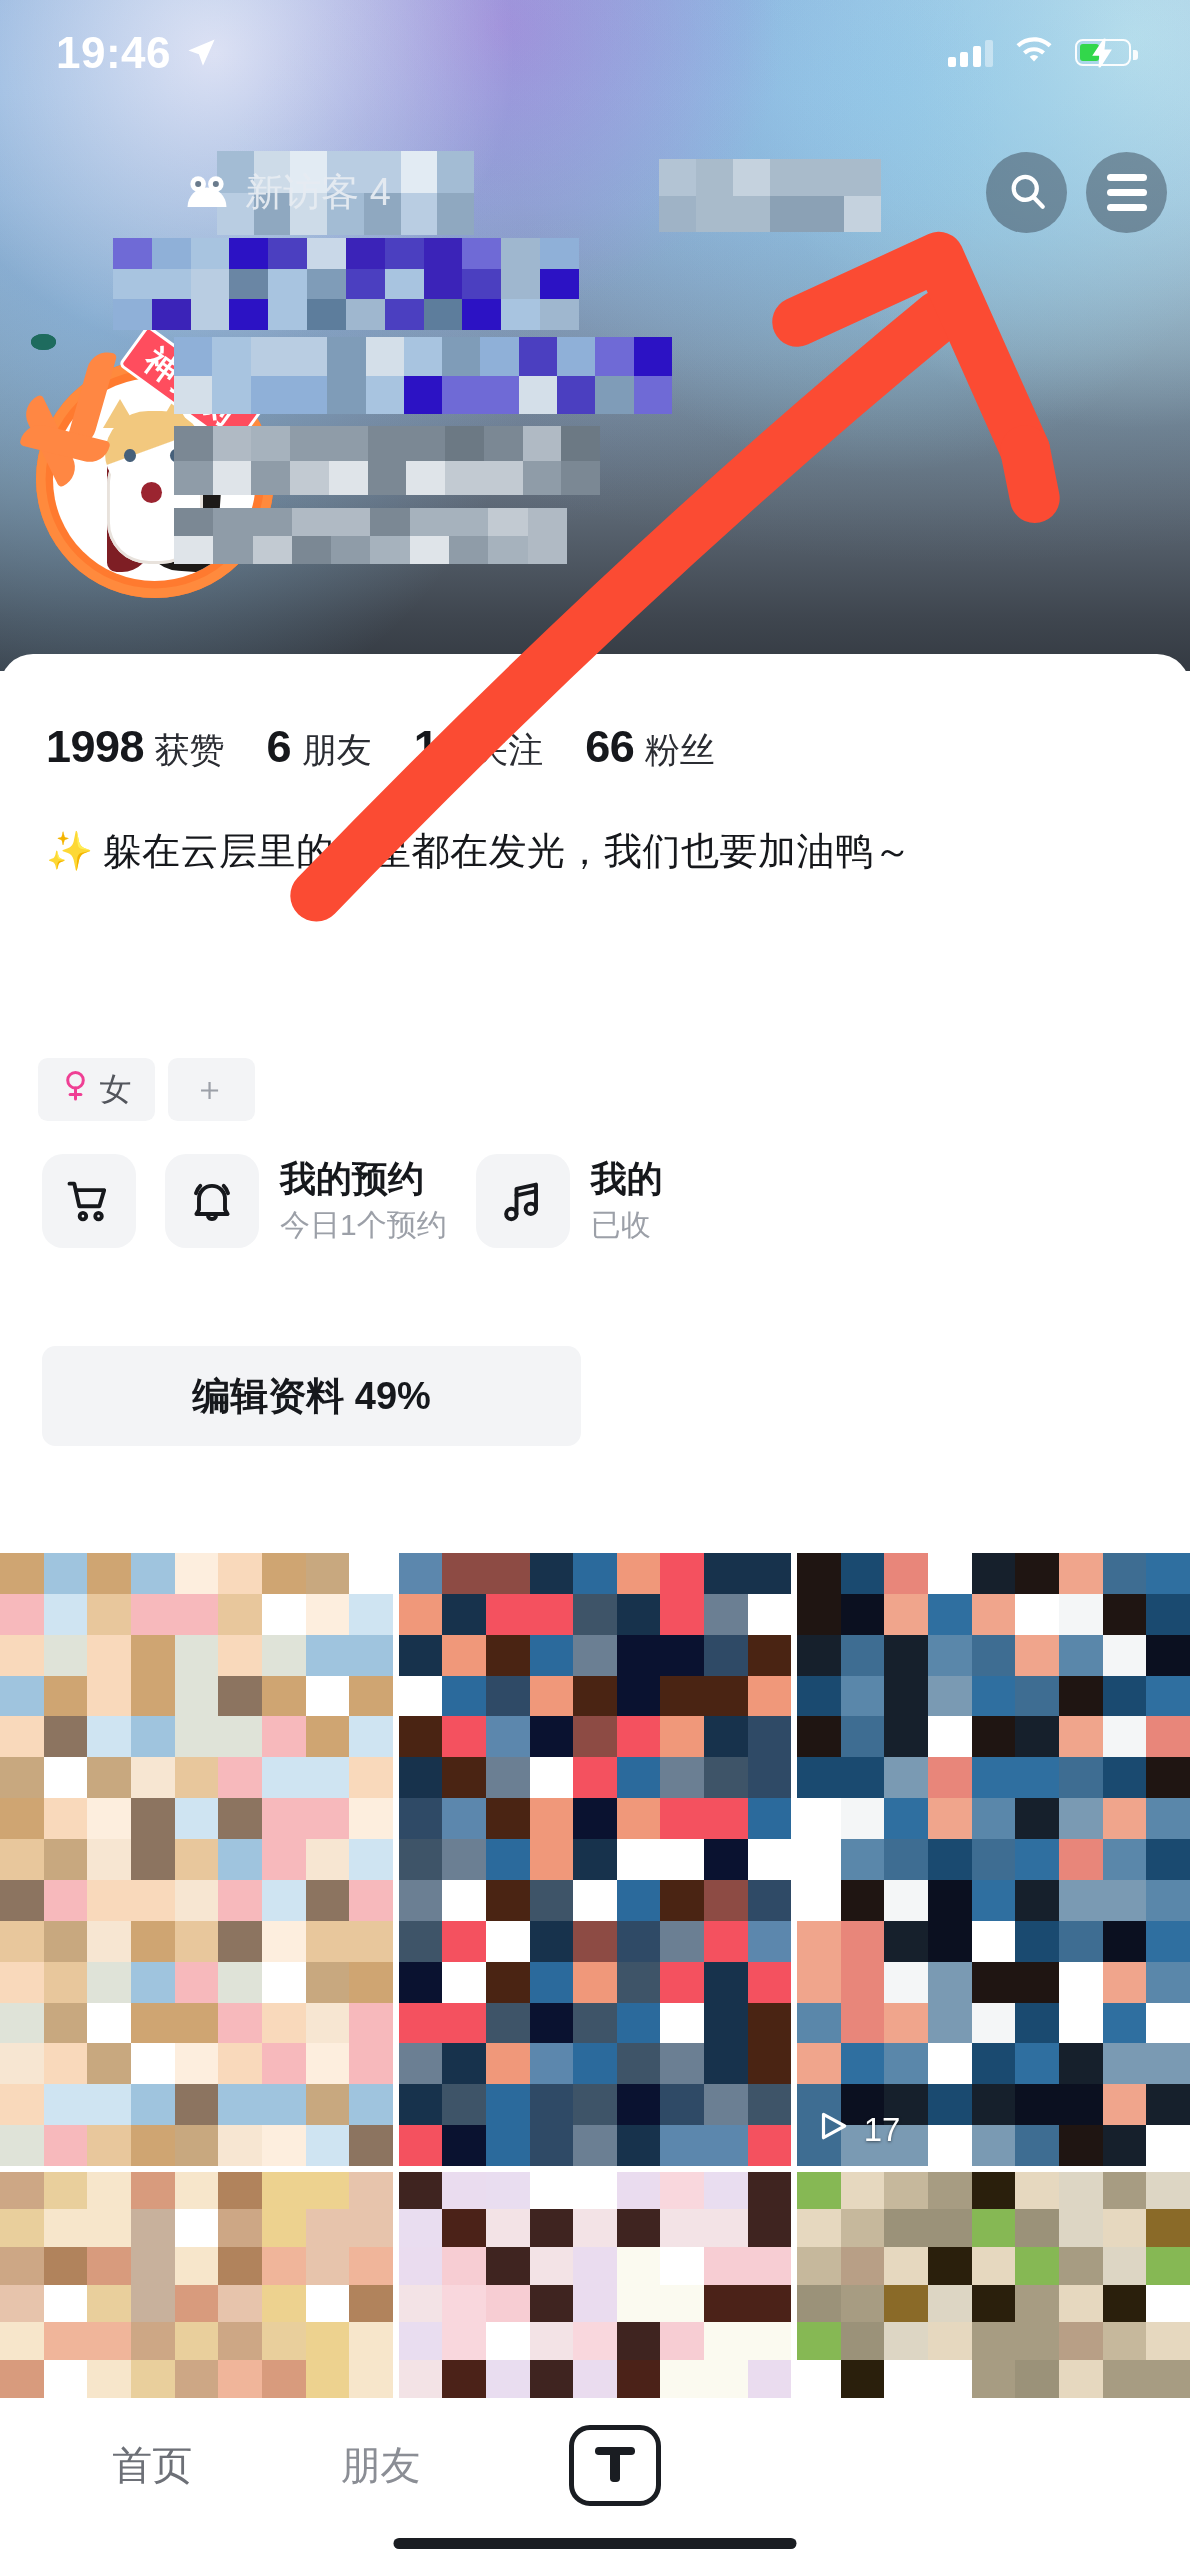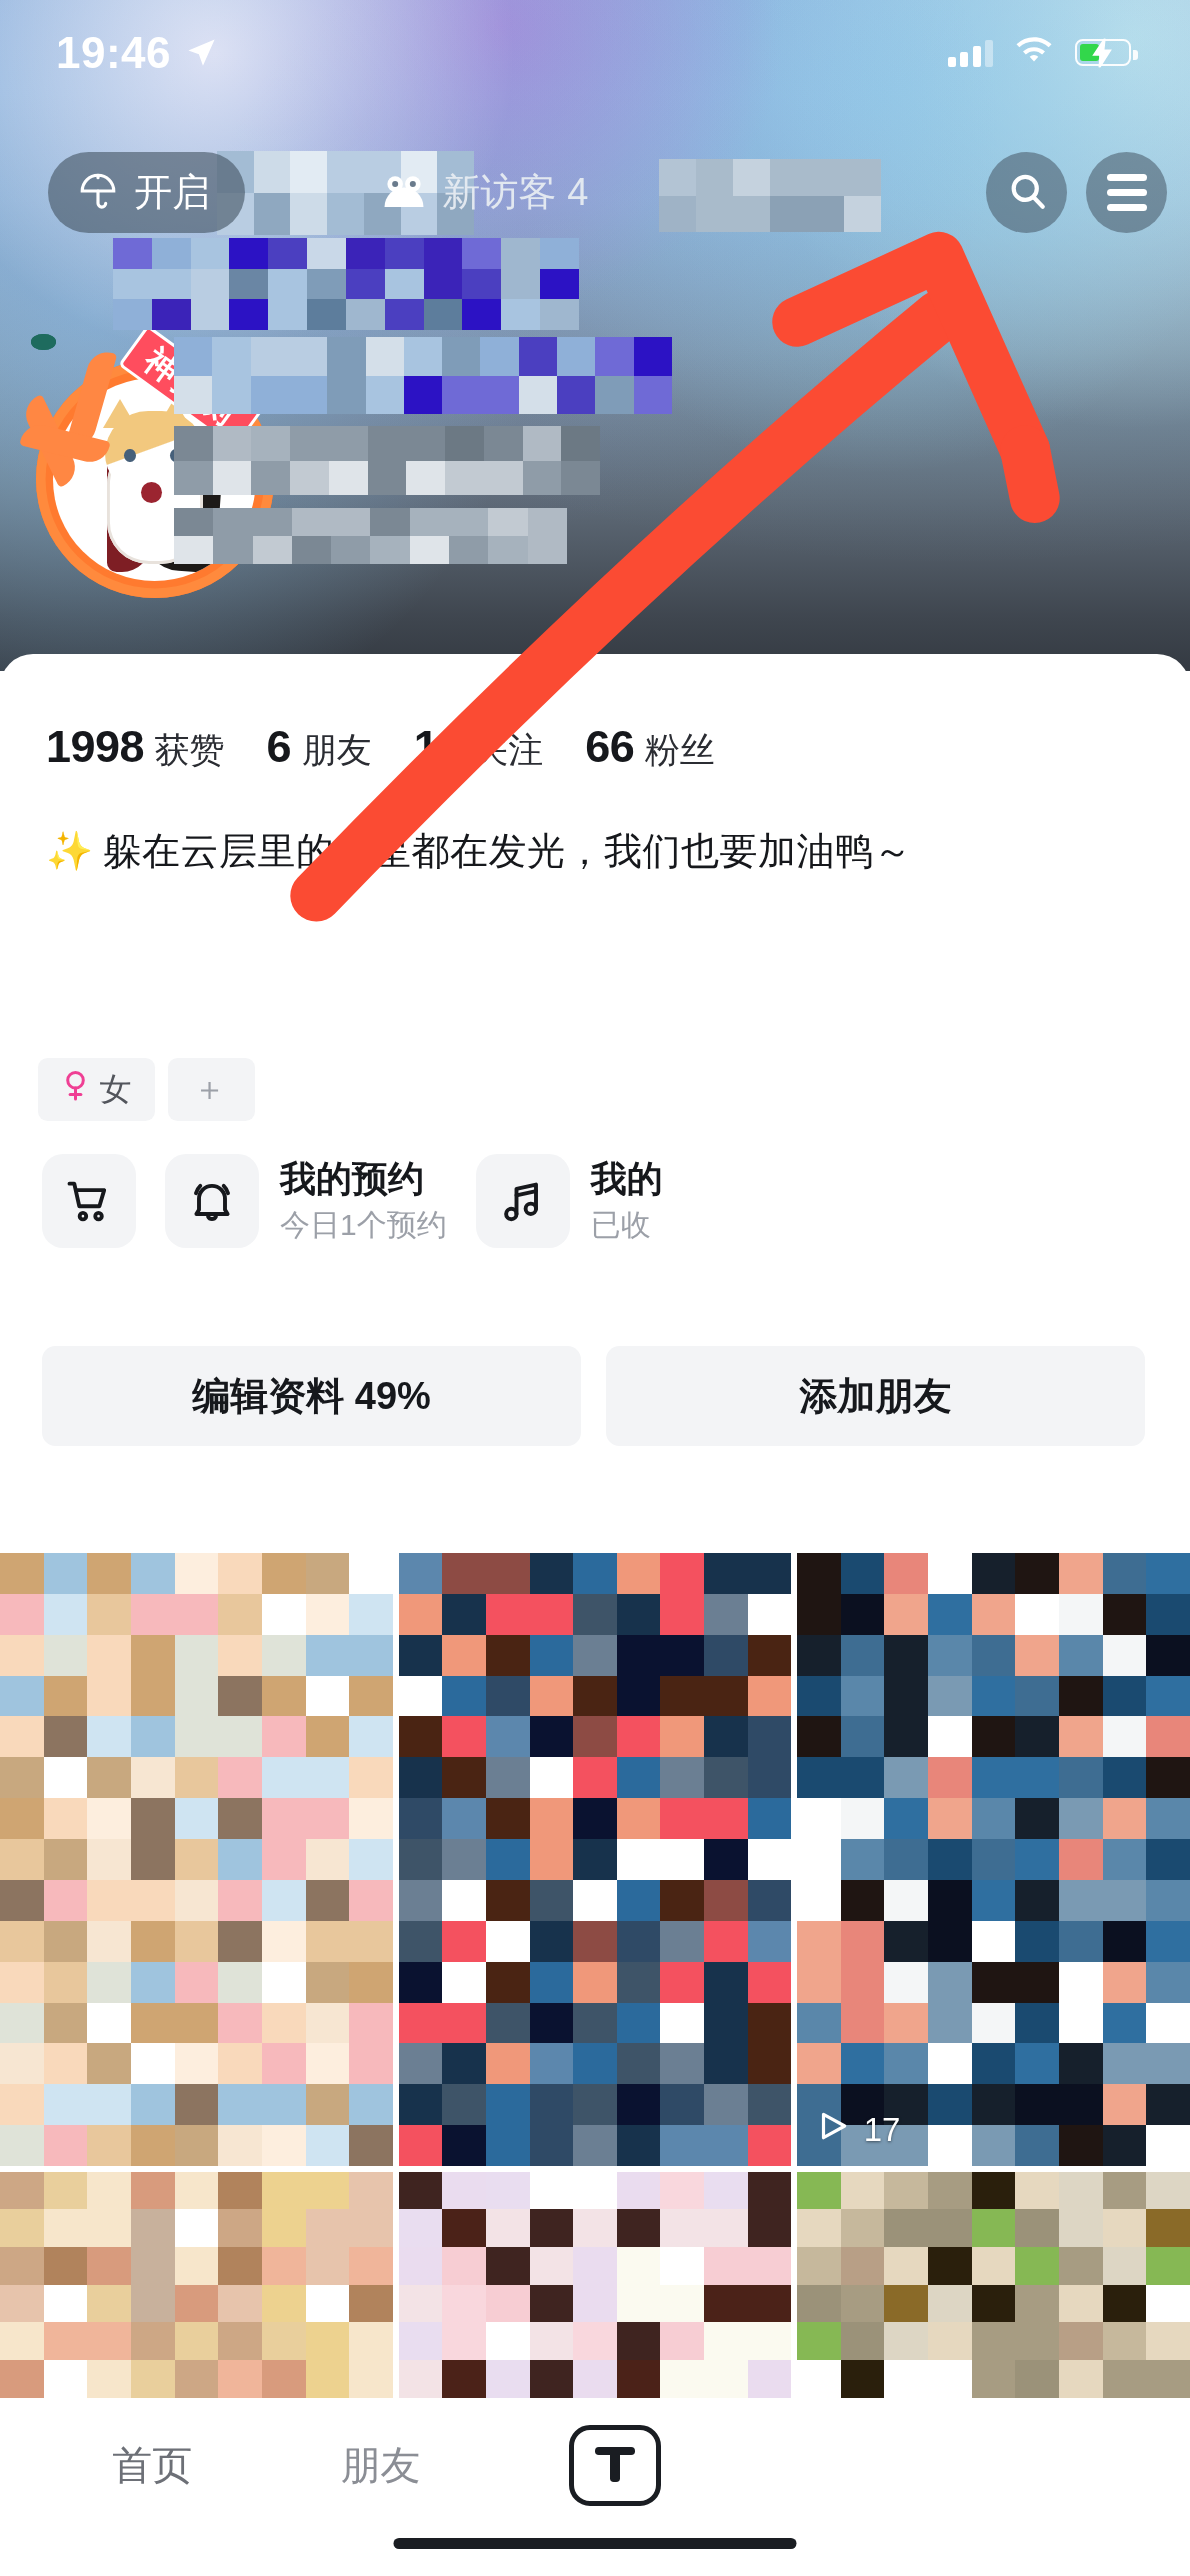--- a/index.html
+++ b/index.html
@@ -237,30 +237,20 @@
       <div class="batt">
         <div class="batt-fill"></div>
         <svg class="bolt" width="25" height="29" viewBox="0 0 12 16">
           <path d="M7 0 1 9h3.5L4 16l6-9.5H6.3z" fill="#ffffff" stroke="#ffffff" stroke-width="1"></path>
         </svg>
       </div>
     </div>
   </div>
 
   <div class="topnav">
-    <div class="pill-teen">
-      <span>
-        <svg width="42" height="42" viewBox="0 0 24 24" fill="none" stroke="#fff" stroke-width="1.8" stroke-linecap="round">
-          <path d="M3 12a9 9 0 0 1 18 0z"></path>
-            <path d="M12 12v7a2.2 2.2 0 0 0 4.4 0"></path>
-            <path d="M12 3v1.4"></path>
-        </svg>
-      </span>
-      <span class="lbl">开启</span>
-    </div>
 
     <div class="pill-visitor">
       <span>
         <svg width="46" height="38" viewBox="0 0 26 20">
           <circle cx="8" cy="6" r="4.4" fill="#fff"></circle>
             <circle cx="18" cy="6" r="4.4" fill="#fff"></circle>
           <circle cx="8" cy="6" r="1.7" fill="#6a7b8c"></circle>
             <circle cx="18" cy="6" r="1.7" fill="#6a7b8c"></circle>
           <path d="M2 19a6.6 6.6 0 0 1 22 0z" fill="#fff"></path>
         </svg>
@@ -588,21 +578,20 @@
       </div>
       <div>
         <div class="card-t">我的</div>
         <div class="card-s">已收</div>
       </div>
     </div>
   </div>
 
   <div class="actions">
     <div class="act">编辑资料 49%</div>
-    <div class="act">添加朋友</div>
   </div>
 
   <div class="grid">
     <div class="grid-row r1">
       <div class="cell">
           <div class="px" id="g1" style="grid-template-columns: repeat(9, 1fr); grid-template-rows: repeat(15, 1fr);">
             <span style="background:#cfa572"></span>
             <span style="background:#9fc4de"></span>
             <span style="background:#cfa572"></span>
             <span style="background:#9fc4de"></span>

